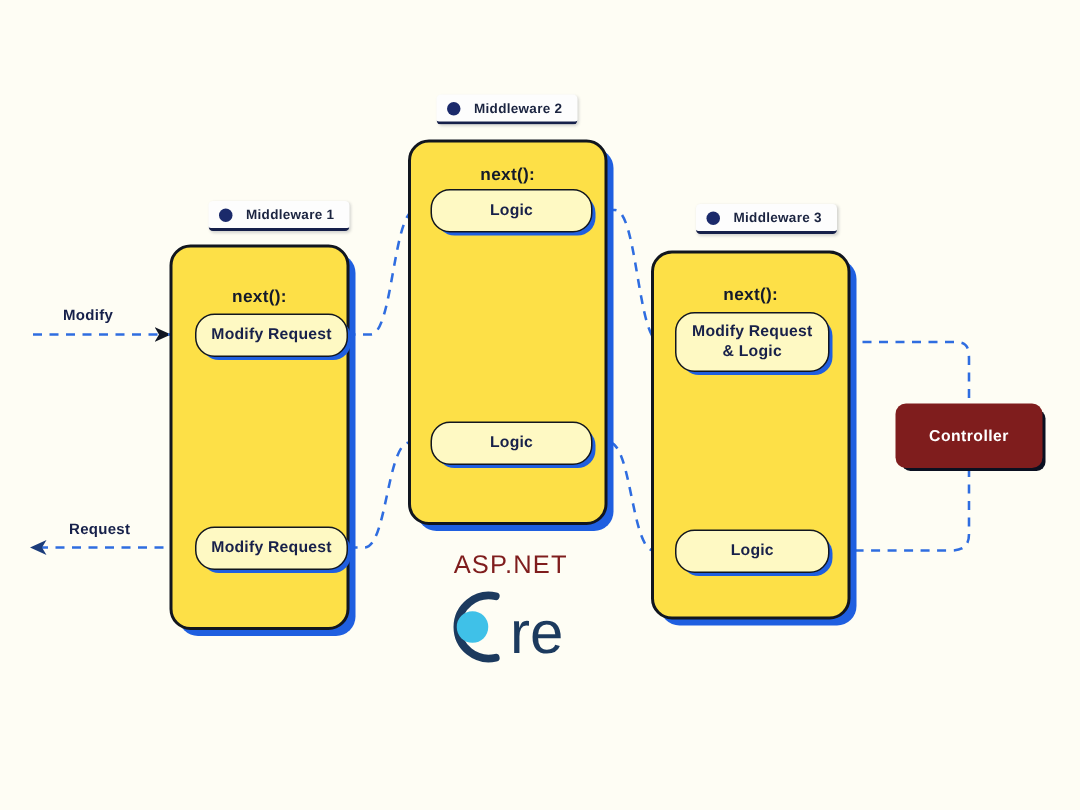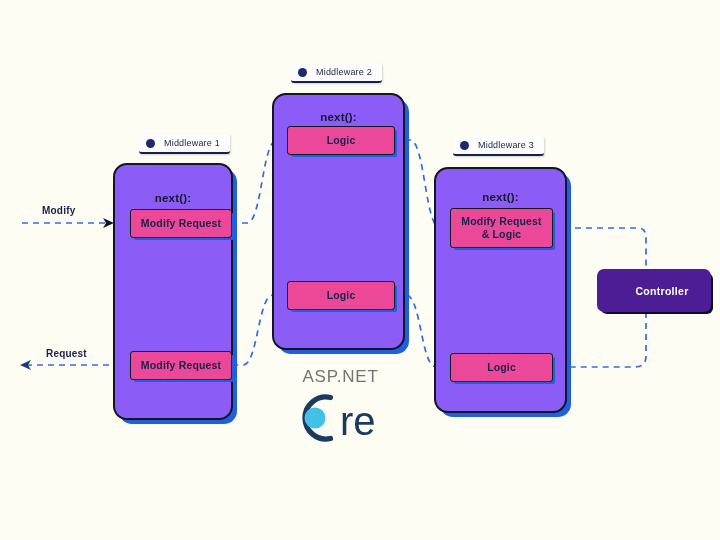--- a/index.html
+++ b/index.html
@@ -24,44 +24,44 @@
     position: absolute;
     left: 0; top: 0;
     width: 720px;
     height: 540px;
     pointer-events: none;
   }
 
   
   .mw-box {
     position: absolute;
-    background: #8b5cf6;
+    background: #fde047;
     border: 2px solid #11161f;
     border-radius: 14px;
     box-shadow: 5px 5px 0 -1px #1f5fe0;
     box-sizing: border-box;
     z-index: 2;
   }
   .mw-next {
     position: absolute;
     left: 0;
     width: 100%;
     text-align: center;
     font-size: 11.5px;
     font-weight: bold;
     color: #131a2b;
     letter-spacing: .2px;
   }
 
   
   .step {
     position: absolute;
-    background: #ec4899;
+    background: #fef9c3;
     border: 1.6px solid #11161f;
-    border-radius: 3px;
+    border-radius: 13px;
     box-shadow: 3px 3px 0 -1px #1f5fe0;
     box-sizing: border-box;
     display: flex;
     align-items: center;
     justify-content: center;
     text-align: center;
     font-size: 10.5px;
     font-weight: bold;
     color: #18214a;
     line-height: 1.25;
@@ -86,41 +86,40 @@
   .mw-label .dot {
     width: 9px;
     height: 9px;
     border-radius: 50%;
     background: #1b2a6b;
     margin-right: 9px;
     flex: none;
   }
   .mw-label .txt {
     font-size: 9px;
-    font-weight: normal;
+    font-weight: bold;
     color: #1b2440;
     letter-spacing: .2px;
     white-space: nowrap;
   }
 
   
   .controller {
     position: absolute;
-    background: #4c1d95;
+    background: #7f1d1d;
     border-radius: 7px;
     box-shadow: 3px 3px 0 -1px #0b1020;
     display: flex;
     align-items: center;
     justify-content: center;
     font-size: 10.5px;
     font-weight: bold;
     color: #ffffff;
     letter-spacing: .3px;
     z-index: 4;
-    padding-left: 16px;
   }
 
   
   .io-label {
     position: absolute;
     font-size: 10px;
     font-weight: bold;
     color: #16204a;
     letter-spacing: .2px;
     white-space: nowrap;
@@ -128,21 +127,21 @@
   }
 
   
   .logo {
     position: absolute;
     z-index: 3;
   }
   .logo-top {
     font-family: "Liberation Sans", sans-serif;
     font-size: 17px;
-    color: #737373;
+    color: #7f1d1d;
     letter-spacing: .8px;
     text-align: center;
     line-height: 1;
   }
   .logo-word {
     position: relative;
     height: 62px;
     margin-top: 2px;
   }
 </style>
@@ -205,21 +204,21 @@
   </div>
 
   <div class="mw-box" style="left:272px; top:93px; width:133px; height:257px;">
     <div class="mw-next" style="top:16px;">next():</div>
   </div>
 
   <div class="step" style="left:287px; top:126px; width:108px; height:29px;">Logic</div>
 
   <div class="step" style="left:287px; top:281px; width:108px; height:29px;">Logic</div>
 
-  <div class="mw-label" style="left:453px; top:136px;">
+  <div class="mw-label" style="left:464px; top:136px;">
     <span class="dot"></span>
     <span class="txt">Middleware 3</span>
   </div>
 
   <div class="mw-box" style="left:434px; top:167px; width:133px; height:246px;">
     <div class="mw-next" style="top:22px;">next():</div>
   </div>
 
   <div class="step" style="left:450px; top:208px; width:103px; height:40px; flex-direction:column;">
     <span>Modify Request</span>

